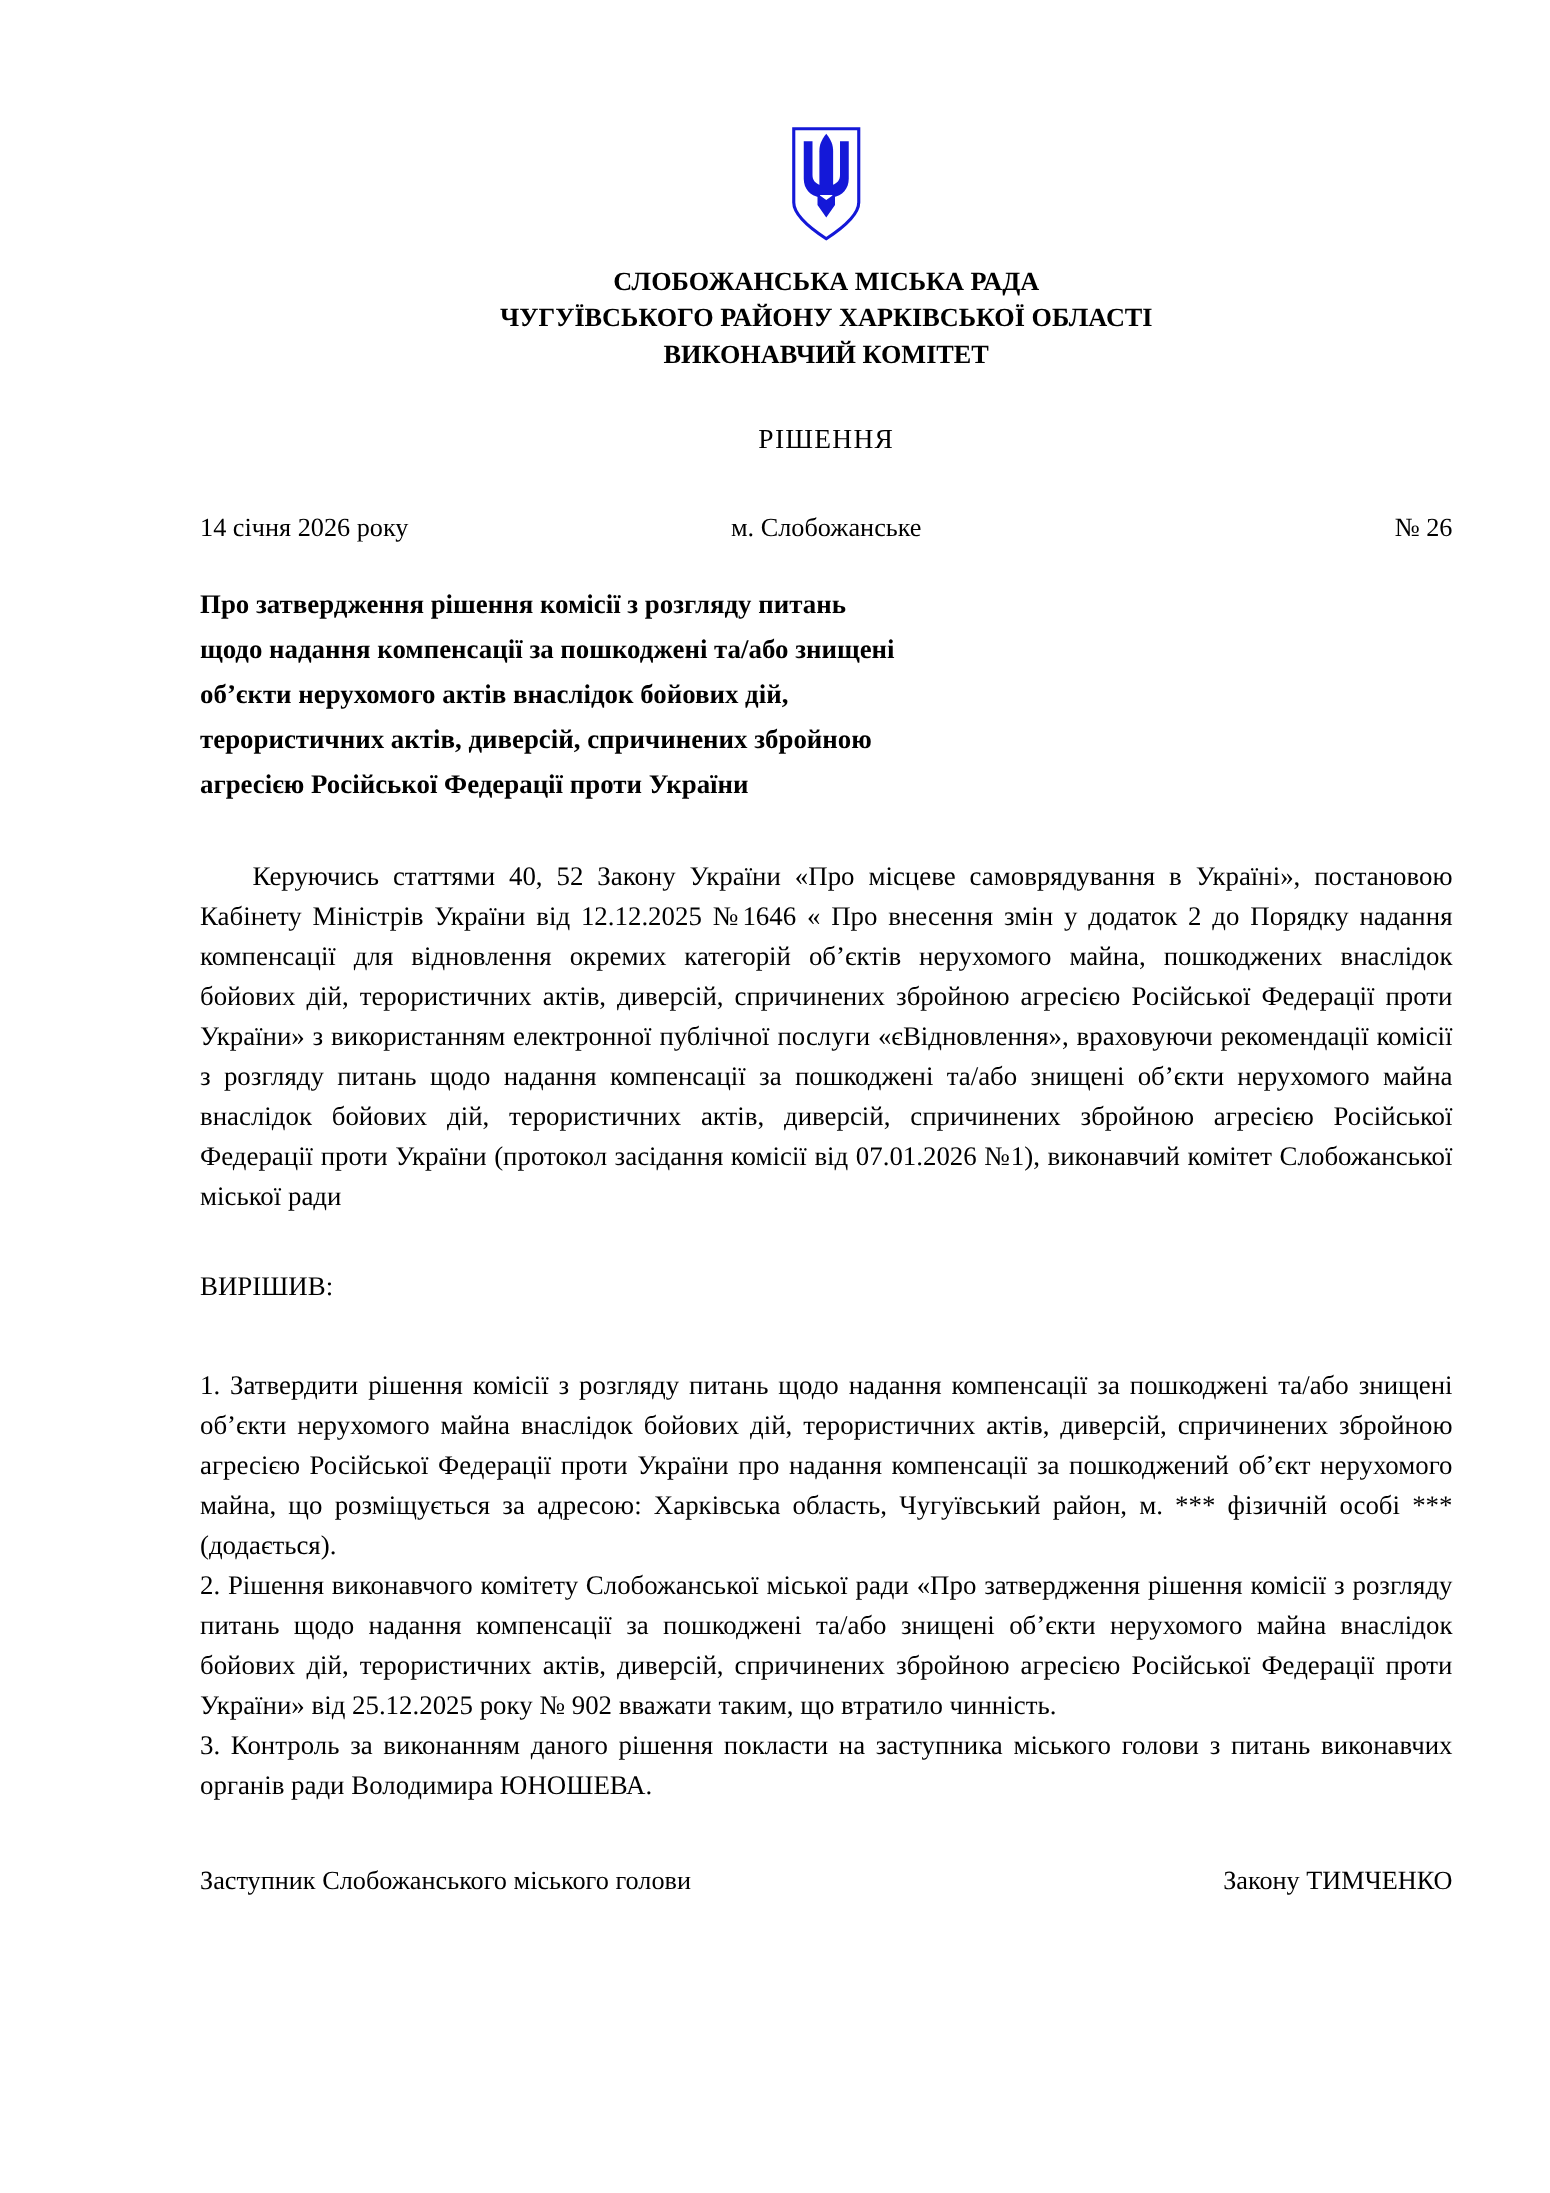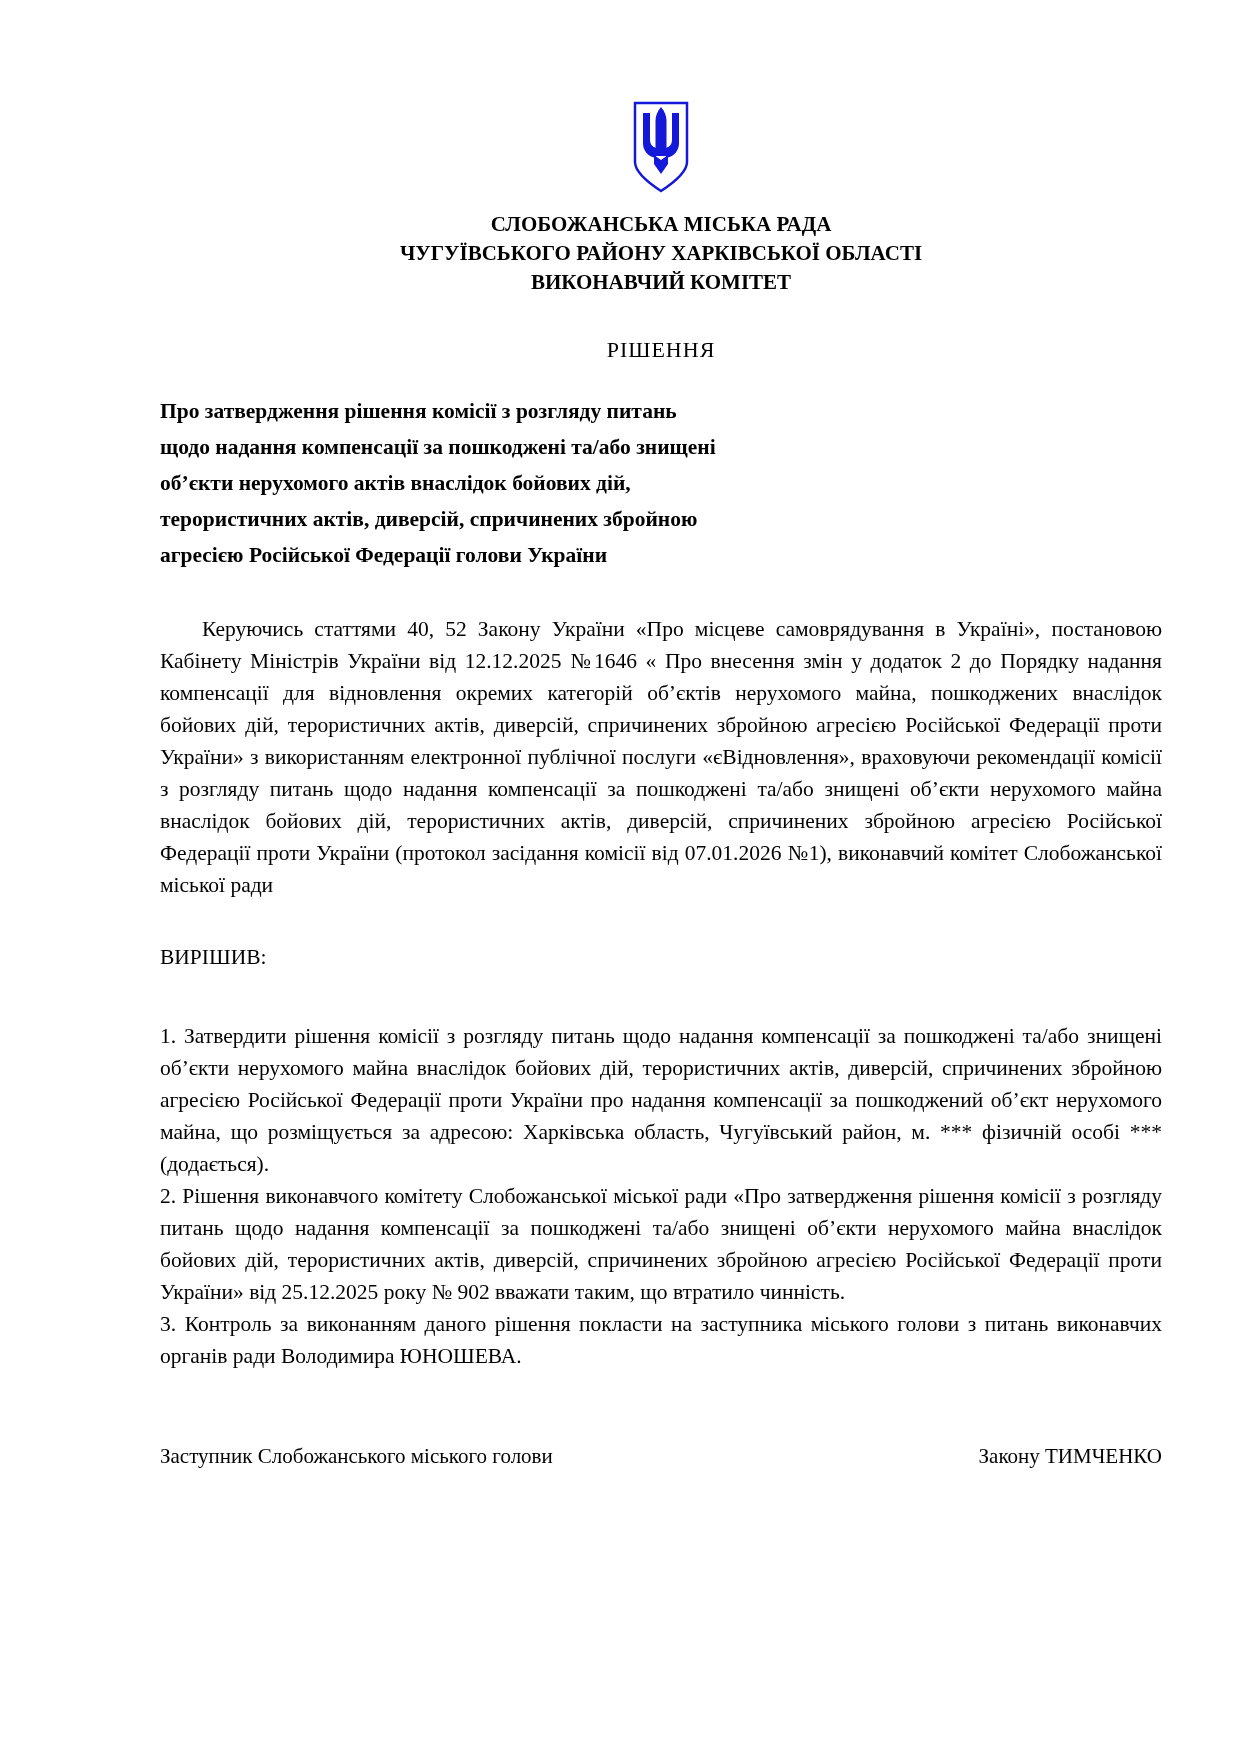--- a/index.html
+++ b/index.html
@@ -33,21 +33,21 @@
     margin-top:40px;
   }
 
   .resolved { font-size:21.5px; margin-top:44px; }
 
   .items { margin-top:50px; }
   .items p { font-size:21.5px; line-height:32px; text-align:justify; }
 
   .signature-row {
     display:flex; justify-content:space-between;
-    margin-top:72px; font-size:21px;
+    margin-top:48px; font-size:21px;
   }
 </style>
 </head>
 <body>
 
 <div class="page">
 
   <div class="emblem-wrap">
     <svg class="emblem" width="58" height="94" viewBox="0 0 58 94" aria-hidden="true">
       <path fill="#ffffff" stroke-width="2.5" d="M3 3 H55 V62 Q55 74 29 91 Q3 74 3 62 Z" stroke="#1418d8"></path>
@@ -59,27 +59,32 @@
       </g>
     </svg>
   </div>
 
   <div class="org">СЛОБОЖАНСЬКА МІСЬКА  РАДА</div>
   <div class="org">ЧУГУЇВСЬКОГО РАЙОНУ ХАРКІВСЬКОЇ  ОБЛАСТІ</div>
   <div class="org">ВИКОНАВЧИЙ КОМІТЕТ</div>
 
   <div class="doc-type">РІШЕННЯ</div>
 
+  <div class="meta-row">
+    <div class="meta-date">14 січня 2026 року</div>
+    <div class="meta-place">м. Слобожанське</div>
+    <div class="meta-number">№ 26</div>
+  </div>
 
   <div class="subject">
     <div>Про затвердження рішення комісії з розгляду питань</div>
     <div>щодо надання компенсації за пошкоджені та/або знищені</div>
     <div>об’єкти нерухомого актів внаслідок бойових дій,</div>
     <div>терористичних актів, диверсій, спричинених збройною</div>
-    <div>агресією Російської Федерації голови України</div>
+    <div>агресією Російської Федерації проти України</div>
   </div>
 
   <p class="preamble">Керуючись статтями 40, 52 Закону України «Про місцеве самоврядування в Україні», постановою Кабінету Міністрів України від 12.12.2025 №1646 « Про внесення змін у додаток 2 до Порядку надання компенсації для відновлення окремих категорій об’єктів нерухомого майна, пошкоджених внаслідок бойових дій, терористичних актів, диверсій, спричинених збройною агресією Російської Федерації проти України» з використанням електронної публічної послуги «єВідновлення»,  враховуючи рекомендації комісії з розгляду питань щодо надання компенсації за пошкоджені та/або знищені об’єкти нерухомого майна внаслідок бойових дій, терористичних актів, диверсій, спричинених збройною агресією Російської Федерації проти України  (протокол засідання комісії від 07.01.2026 №1), виконавчий комітет Слобожанської міської ради</p>
 
   <div class="resolved">ВИРІШИВ:</div>
 
   <div class="items">
     <p>1. Затвердити рішення комісії з розгляду питань щодо надання компенсації за пошкоджені та/або знищені об’єкти нерухомого майна внаслідок бойових дій, терористичних актів, диверсій, спричинених збройною агресією Російської Федерації проти України про надання компенсації за пошкоджений об’єкт нерухомого майна, що розміщується за адресою: Харківська область, Чугуївський район, м. ***  фізичній особі *** (додається).</p>
     <p>2. Рішення виконавчого комітету Слобожанської міської ради «Про затвердження рішення комісії з розгляду питань щодо надання компенсації за пошкоджені та/або знищені об’єкти нерухомого майна внаслідок бойових дій, терористичних актів, диверсій, спричинених збройною агресією Російської Федерації проти України» від 25.12.2025 року № 902 вважати таким, що втратило чинність.</p>
     <p>3. Контроль за виконанням даного рішення покласти на заступника міського голови з питань виконавчих органів ради Володимира ЮНОШЕВА.</p>

